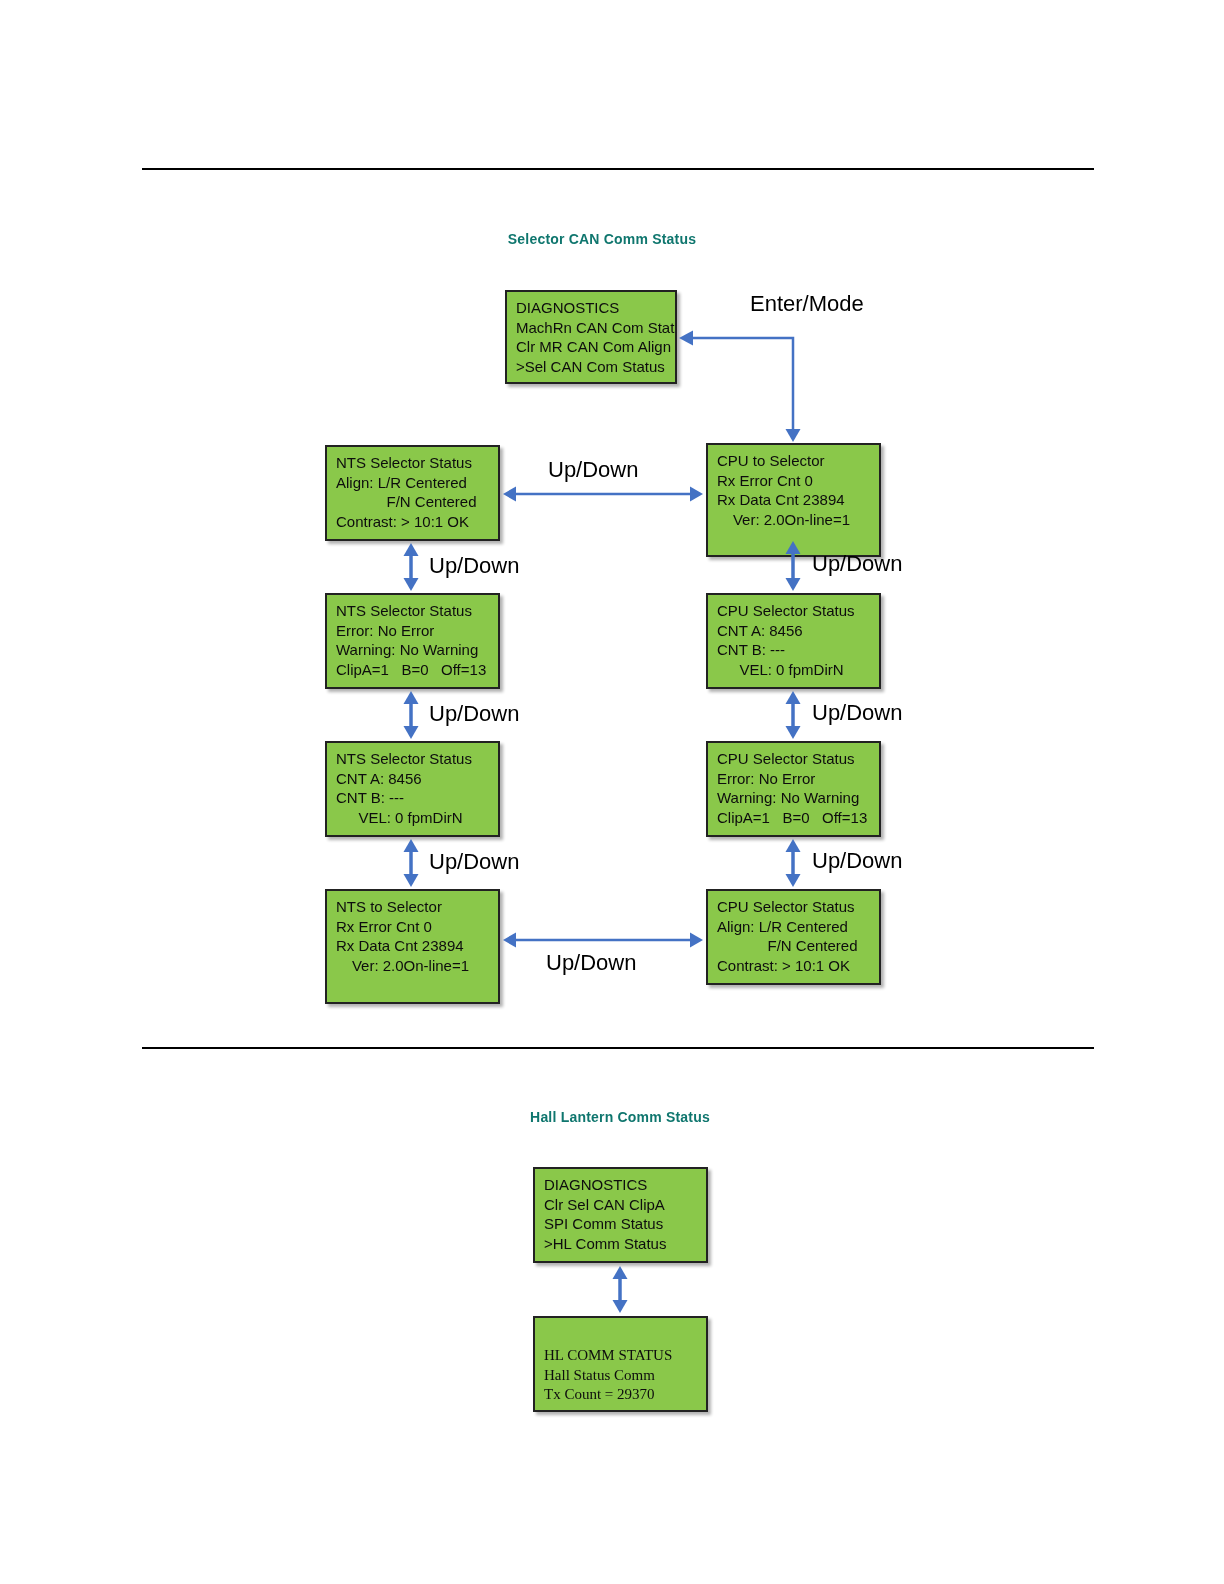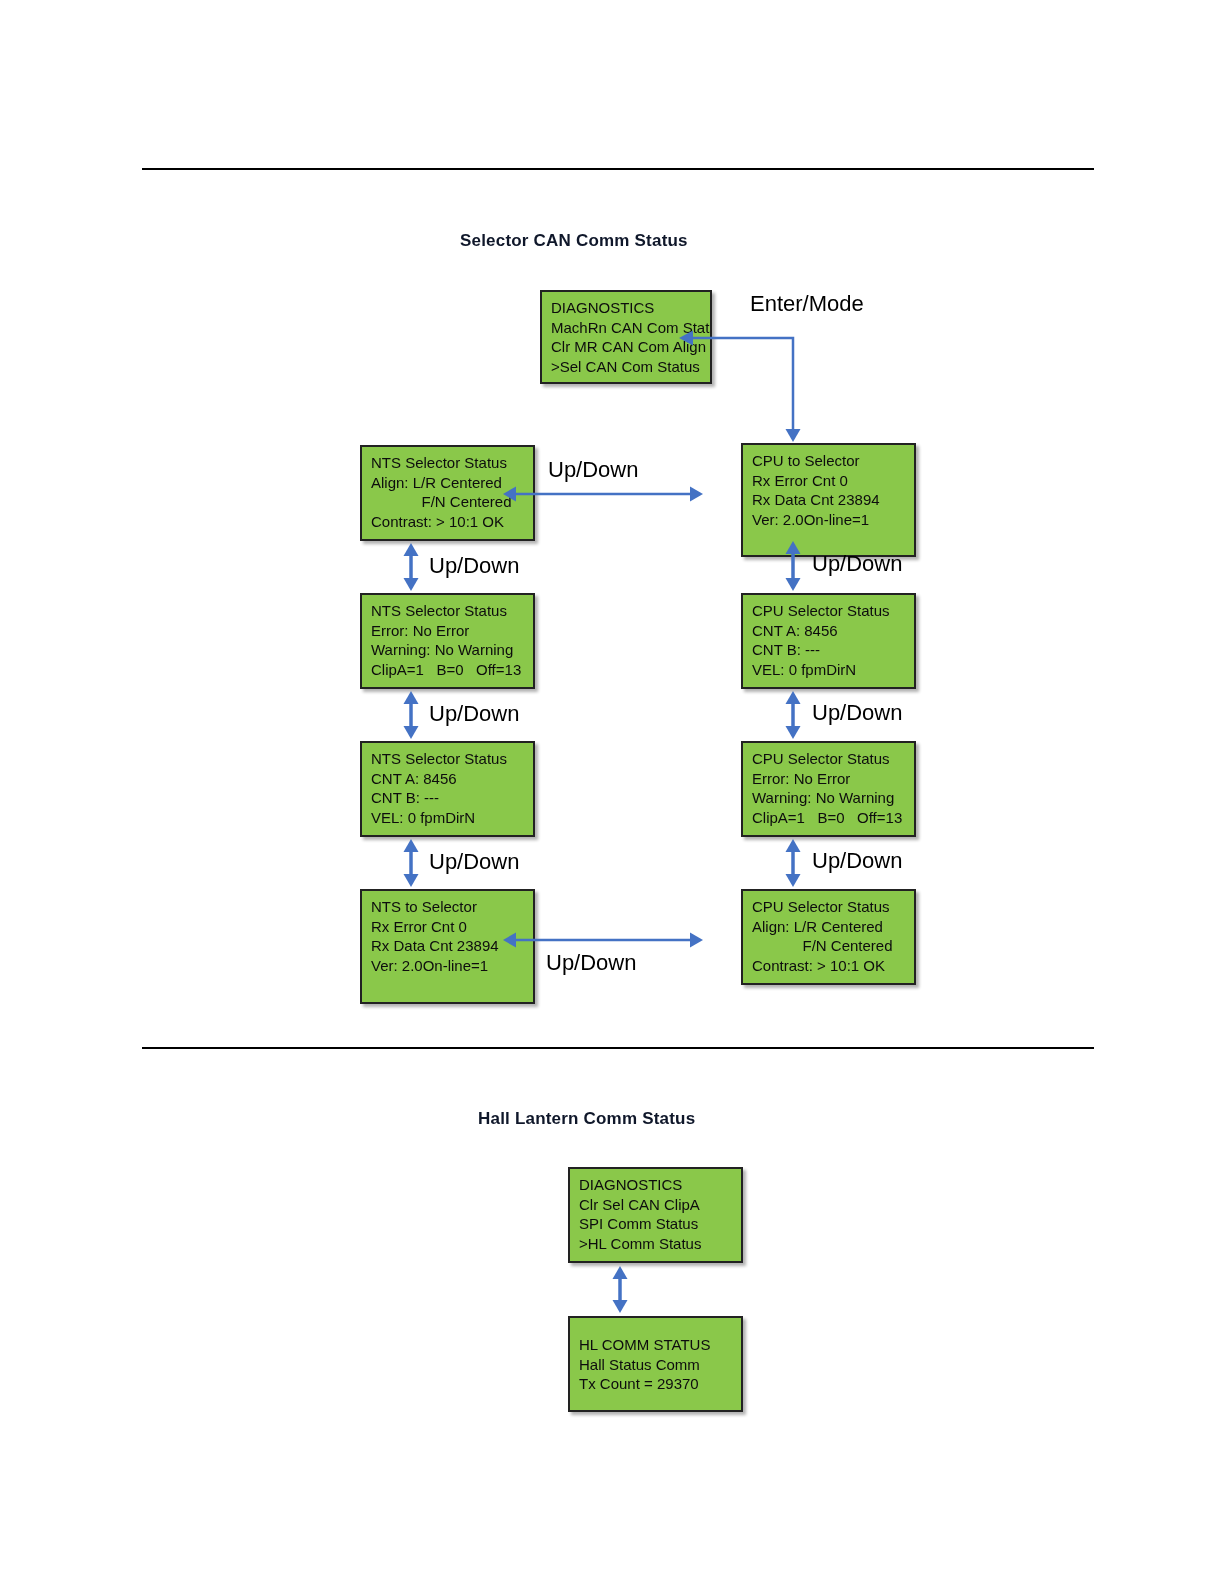--- a/index.html
+++ b/index.html
@@ -10,56 +10,55 @@
     font-family:"Liberation Sans", sans-serif;
     overflow:hidden;
   }
   .rule{
     position:absolute;
     height:2px;
     background:var(--rule,#000);
   }
   .section-title{
     position:absolute;
-    font-size:17px;
+    font-size:14px;
     font-weight:bold;
-    color:#0f172a;
-    text-align:left;
+    color:#0f766e;
+    text-align:center;
     letter-spacing:0.2px;
   }
   .gbox{
     position:absolute;
     box-sizing:border-box;
     background:var(--box-fill,#8ac84a);
     border:2px solid var(--box-border,#222222);
     box-shadow:3px 3px 3px rgba(0,0,0,0.30);
     padding:6px 9px;
     font-size:15px;
     line-height:19.5px;
     color:#0d0d0d;
-    margin-left:35px;
   }
   .gline{white-space:pre;}
   .gline.indent{padding-left:38px;text-align:center;}
-  .gline.split{display:flex;justify-content:flex-start;}
+  .gline.split{display:flex;justify-content:center;}
   .gline.split .r{margin-right:4px;}
   .conn-label{
     position:absolute;
     font-size:22px;
     color:#000000;
     white-space:nowrap;
   }
   #connectors{
     position:absolute;
     left:0;top:0;
     pointer-events:none;
   }
   #connectors line, #connectors polyline{stroke:var(--arrow,#4472c4);}
   #connectors polygon{fill:var(--arrow,#4472c4);stroke:none;}
-  .hl-pad{padding-top:17px;}
+  .hl-pad{padding-top:28px;font-family:Liberation Serif, serif;}
 </style>
 </head>
 <body>
 
 <div id="page">
 
   <div class="rule" style="left:142px;top:168px;width:952px;"></div>
   <div class="rule" style="left:142px;top:1047px;width:952px;"></div>
 
   <div class="section-title" style="left:460px;top:231px;width:284px;">Selector CAN Comm Status</div>

